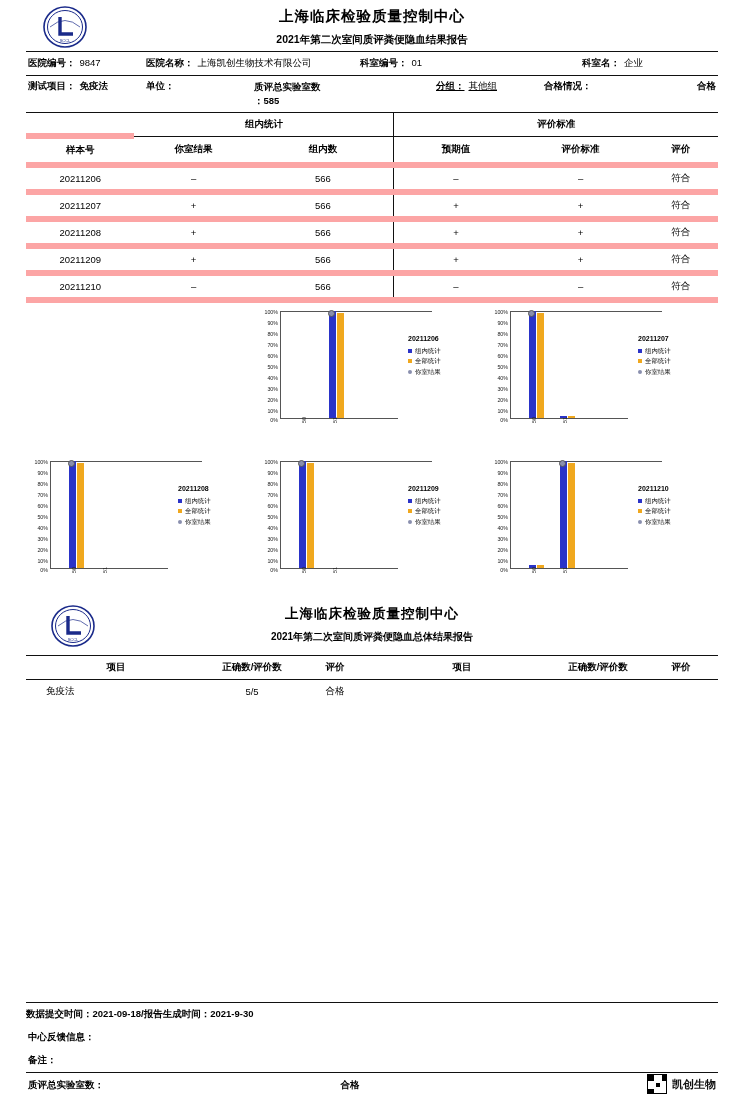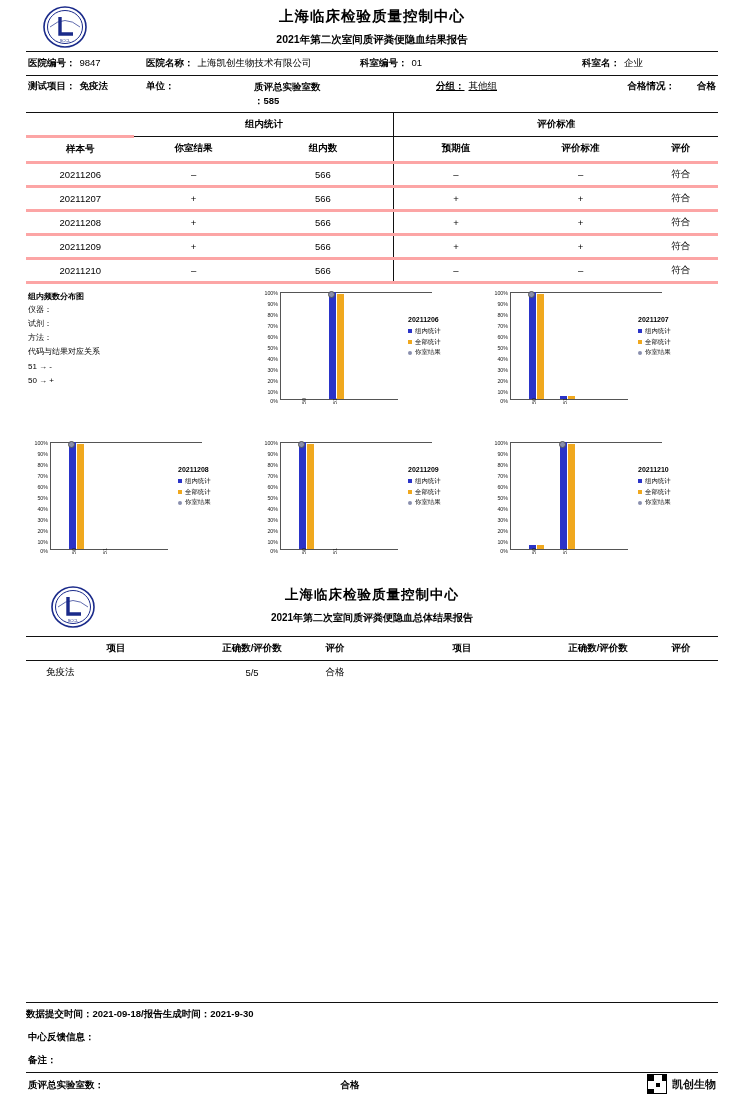--- a/index.html
+++ b/index.html
@@ -71,21 +71,21 @@
   .c5b { flex: 1; }
   .two-line { line-height: 1.45; }
 
   
   table.rtbl {
     width: 100%;
     border-collapse: collapse;
     font-size: 9.5px;
   }
   table.rtbl th, table.rtbl td {
-    border-bottom: 3px solid #fca5a5;
+    border-bottom: 6px solid #fca5a5;
     text-align: center;
     padding: 4px 2px;
     font-weight: normal;
   }
   table.rtbl th.grp {
     font-weight: bold;
     border-bottom: 1px solid #111;
     padding: 5px 2px;
   }
   table.rtbl th.sub {
@@ -323,21 +323,21 @@
       <span class="val"></span>
     </div>
     <div class="cell c4b two-line" style="display:block;">
       <div class="lbl">质评总实验室数</div>
       <div class="lbl">：585</div>
     </div>
     <div class="cell c3b">
       <span class="lbl">分组：</span>
       <span class="val">其他组</span>
     </div>
-    <div class="cell c5b" style="justify-content:flex-end;gap:18px;">
+    <div class="cell c5b" style="justify-content:space-between;">
       <span class="lbl">合格情况：</span>
       <span class="val bold">合格</span>
     </div>
   </div>
 
   <table class="rtbl">
     <thead>
       <tr>
         <th class="col-sample"></th>
         <th class="grp" colspan="2">组内统计</th>
@@ -390,29 +390,20 @@
         <td>–</td>
         <td>566</td>
         <td class="vsep">–</td>
         <td>–</td>
         <td>符合</td>
       </tr>
     </tbody>
   </table>
 
   <div class="charts-wrap">
-    <div class="legend-block">
-      <div class="t">组内频数分布图</div>
-      <div>仪器：</div>
-      <div>试剂：</div>
-      <div>方法：</div>
-      <div>代码与结果对应关系</div>
-      <div class="codemap">51 →  -</div>
-      <div>50 →  +</div>
-    </div>
 
     <div class="chart" style="left:232px; top:0;">
       <div class="topline"></div>
       <div class="plot">
         <div class="bar blue" style="left:48px; height:100%;"></div>
         <div class="bar gold" style="left:56px; height:98%;"></div>
         <div class="marker" style="left:47px; top:-1px;"></div>
         <div class="xlab" style="left:20px; top:112px;">50</div>
         <div class="xlab" style="left:51px; top:112px;">51</div>
       </div>

